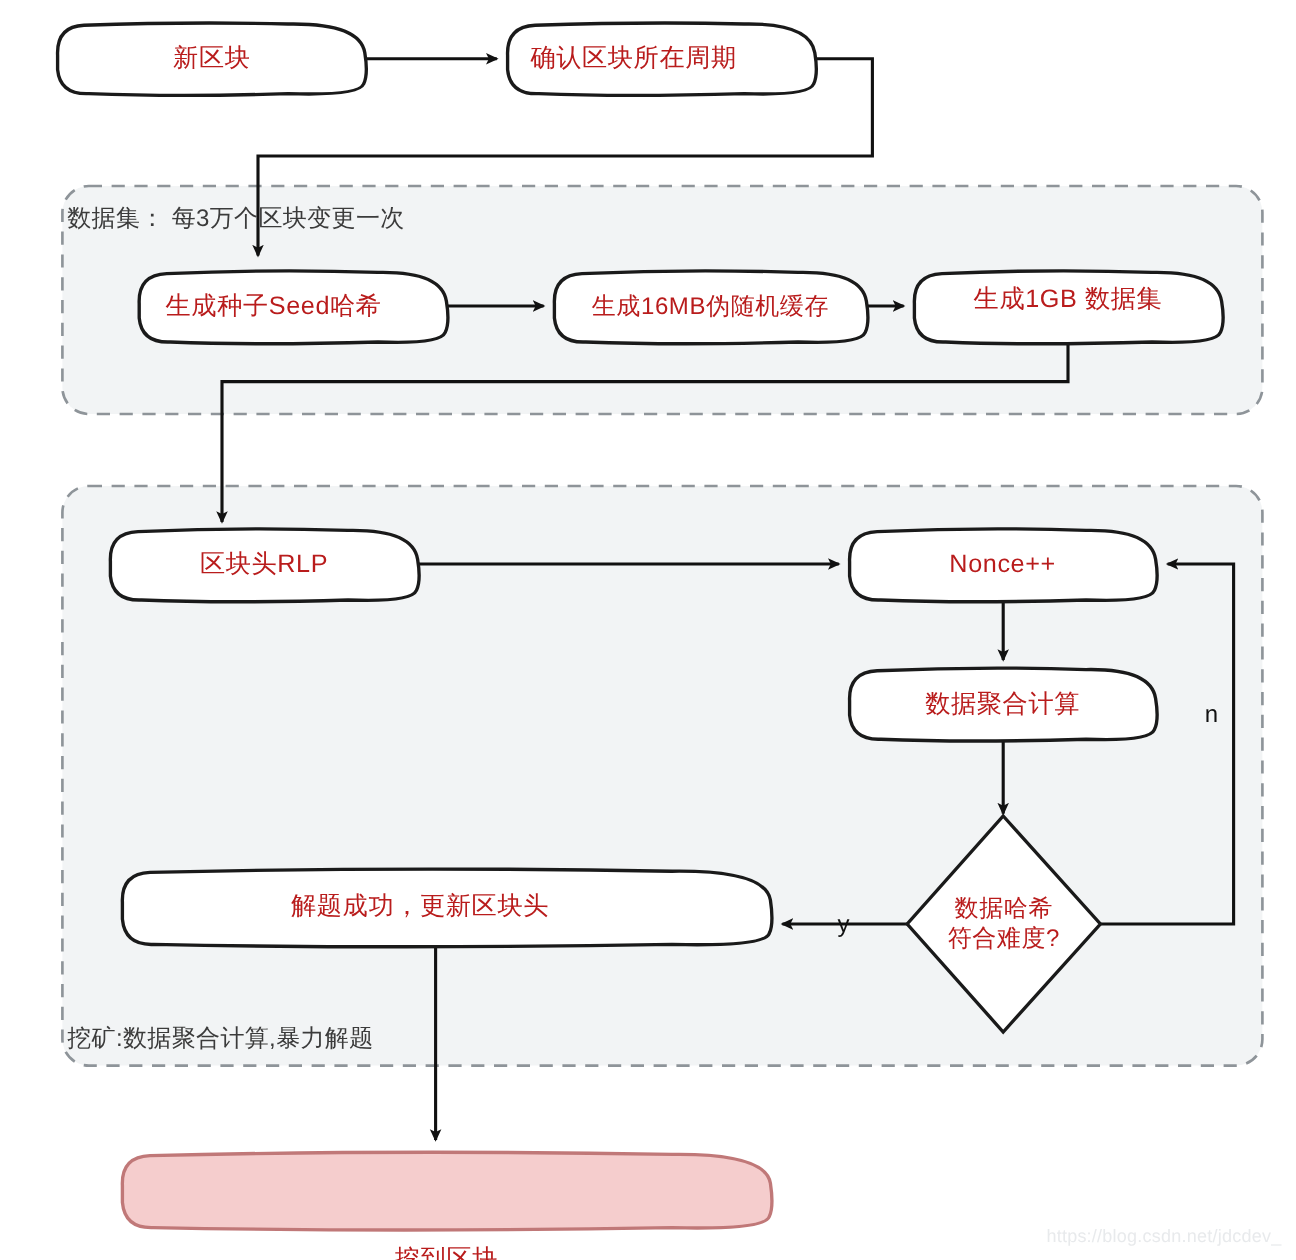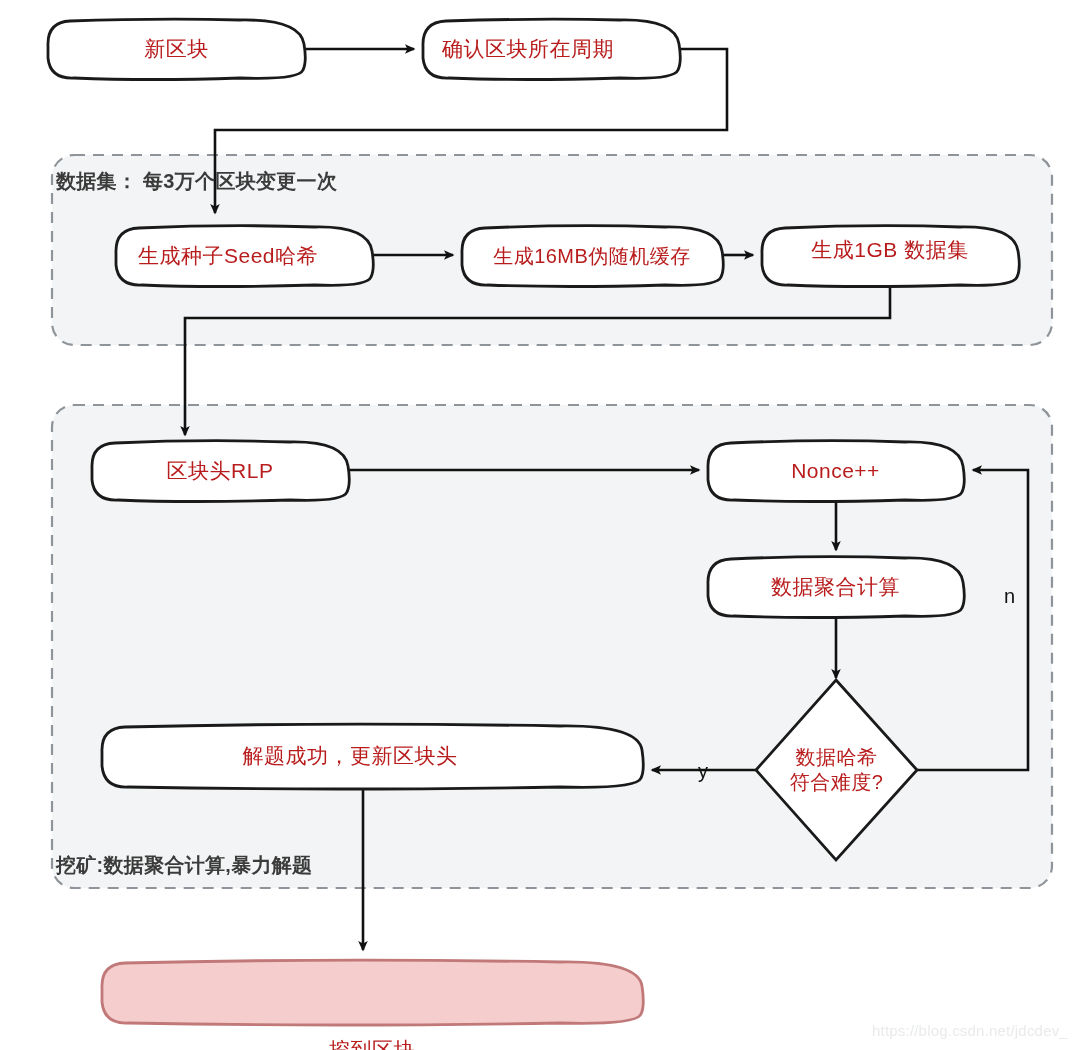--- a/index.html
+++ b/index.html
@@ -31,21 +31,21 @@
     font-weight: 400;
     letter-spacing: 0.5px;
     line-height: 1.25;
     pointer-events: none;
     white-space: pre;
   }
   .group-title {
     position: absolute;
     color: #3b3b3b;
     font-size: 20px;
-    font-weight: bold;
+    font-weight: normal;
     letter-spacing: 0.3px;
     white-space: pre;
   }
   .edge-label {
     position: absolute;
     color: #111111;
     font-size: 20px;
     font-weight: 400;
     white-space: pre;
   }

